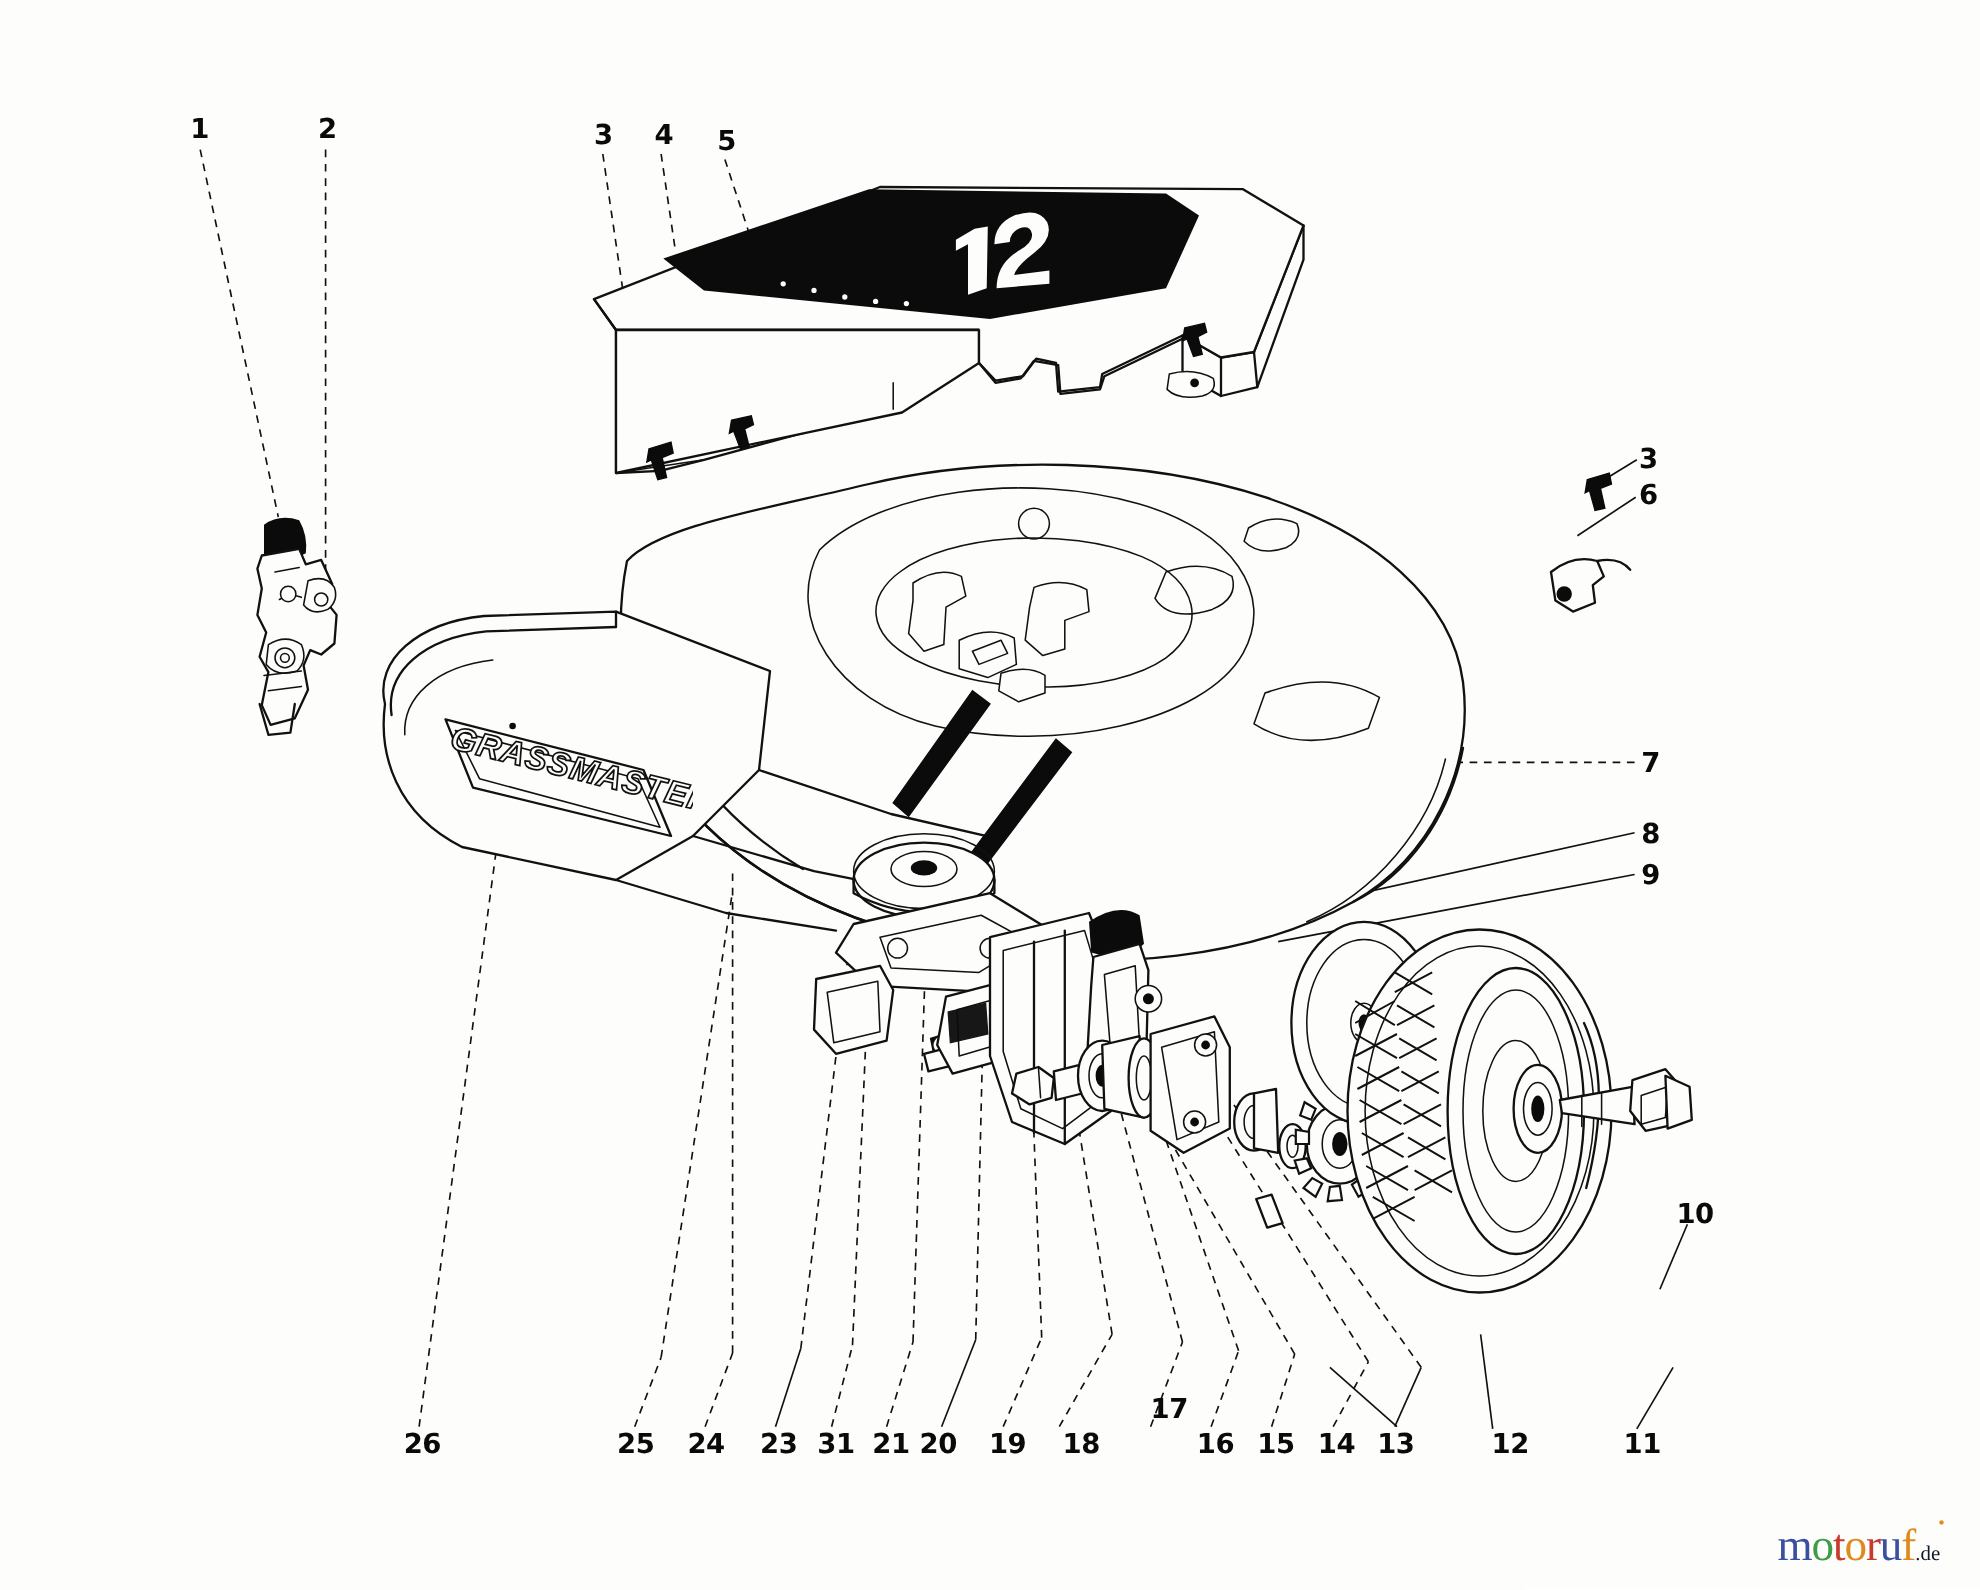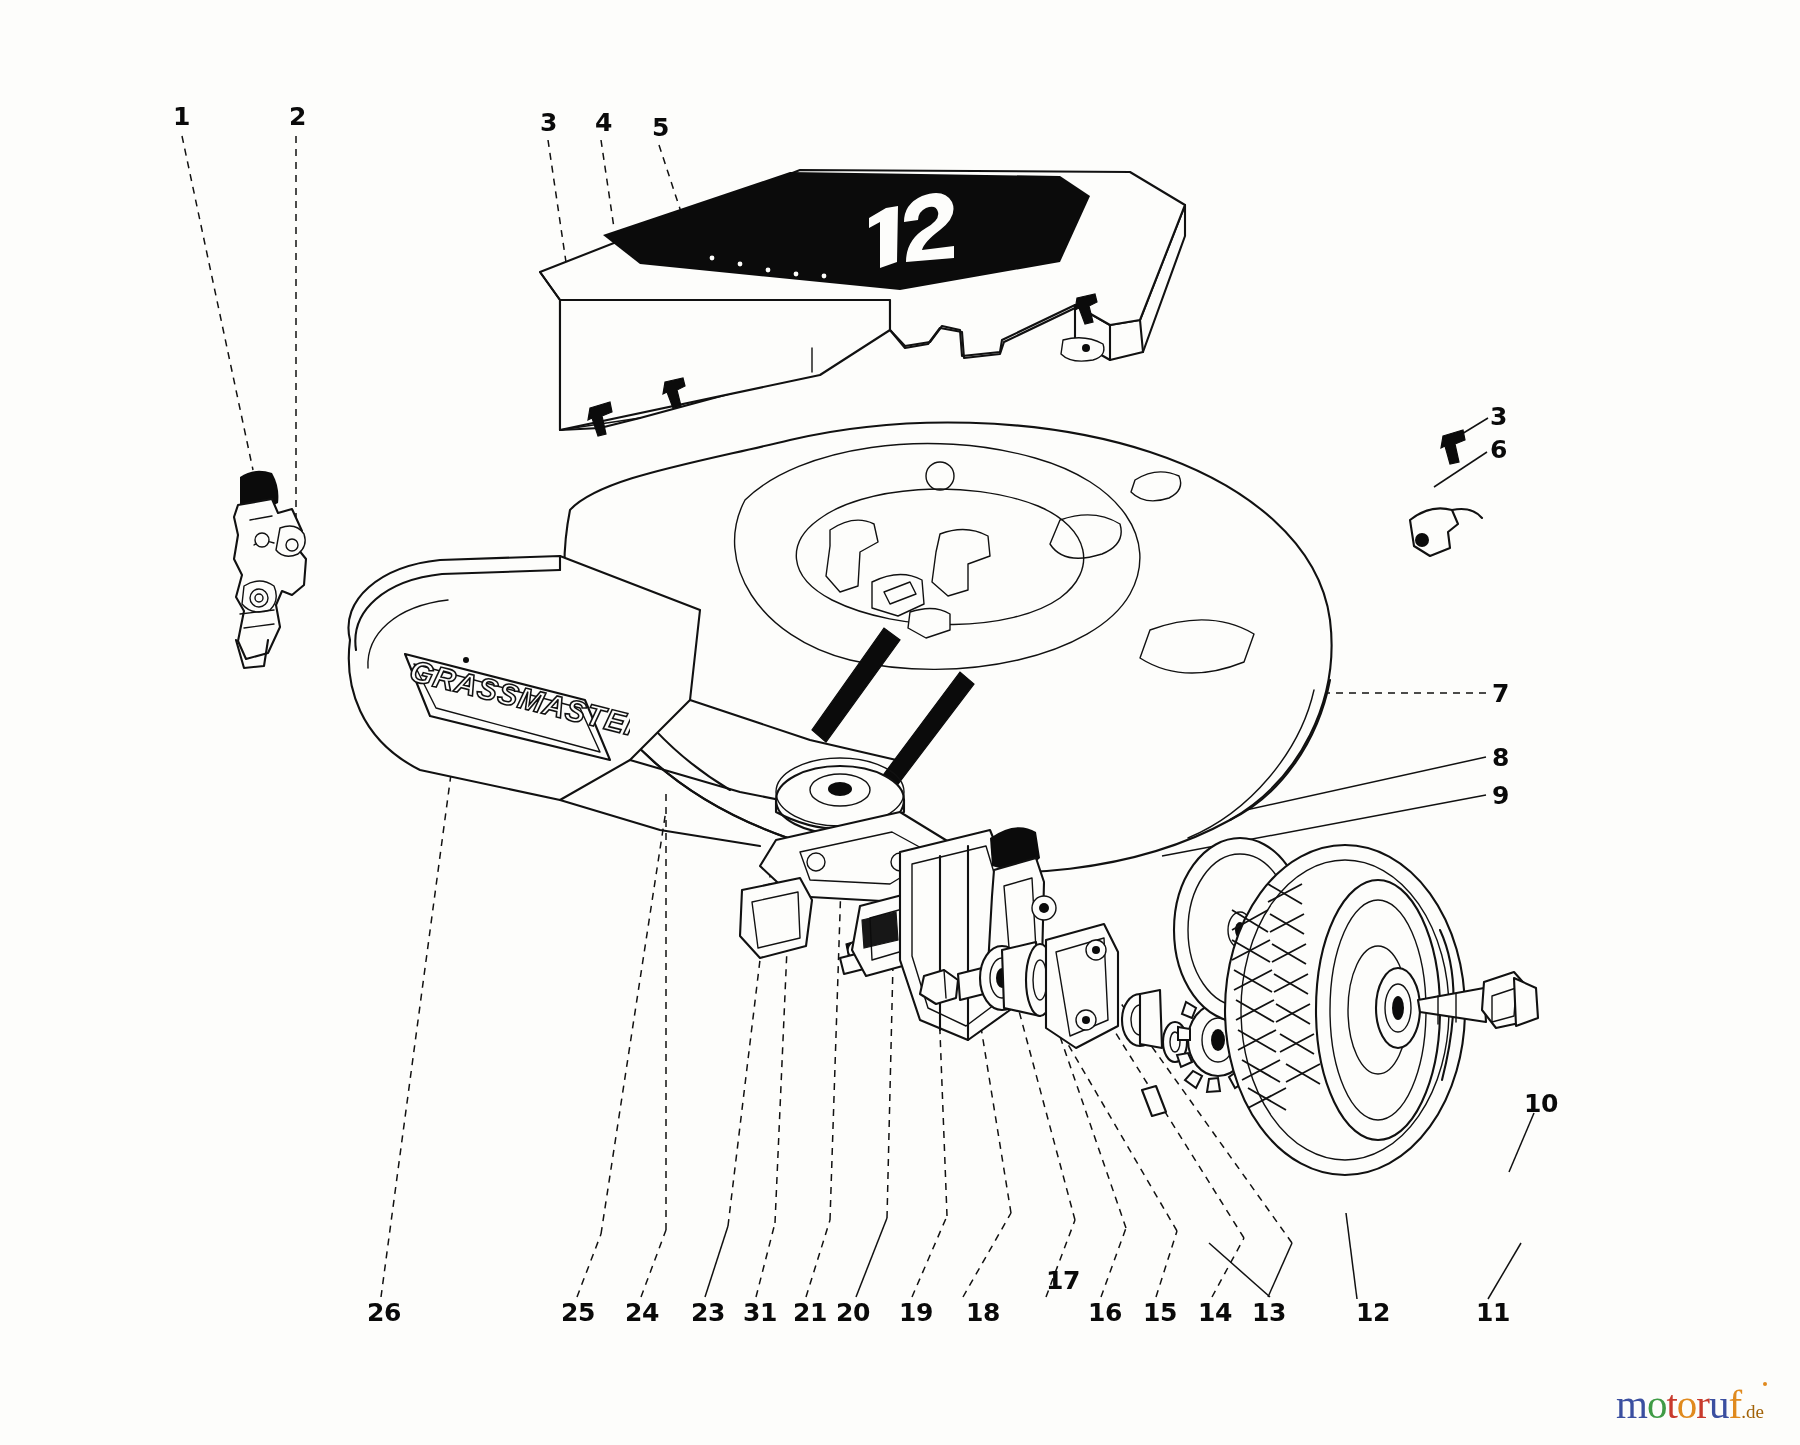--- a/index.html
+++ b/index.html
@@ -405,17 +405,17 @@
   <div class="callout" style="left:691px;  top:1300px;">23</div>
   <div class="callout" style="left:625px;  top:1300px;">24</div>
   <div class="callout" style="left:561px;  top:1300px;text-align:right;">25</div>
   <div class="callout" style="left:367px;  top:1300px;">26</div>
 
   <svg style="position:absolute; left:400px; top:640px; width:230px; height:130px;" viewBox="0 0 230 130">
     <text id="gm-text" x="8" y="40" transform="rotate(14 8 40)" font-family="'Liberation Sans', sans-serif" font-size="30" font-weight="bold" font-style="italic" letter-spacing="1" fill="#fdfdfb" stroke="#111" stroke-width="1.6">GRASSMASTER</text>
   </svg>
 
   <div class="watermark">
-    <span style="color:#3b4fa0">m</span><span style="color:#3f9b45">o</span><span style="color:#c83a2c">t</span><span style="color:#e08a1e">o</span><span style="color:#c83a2c">r</span><span style="color:#3b4fa0">u</span><span style="color:#e08a1e">f</span><span class="wm-suffix" style="color:#a16207">.de</span>
+    <span style="color:#3b4fa0">m</span><span style="color:#3f9b45">o</span><span style="color:#c83a2c">t</span><span style="color:#e08a1e">o</span><span style="color:#c83a2c">r</span><span style="color:#3b4fa0">u</span><span style="color:#e08a1e">f</span><span class="wm-suffix" style="color:#0f172a">.de</span>
   </div>
   <div class="wm-dot"></div>
 
 </div>
 
 </body></html>

